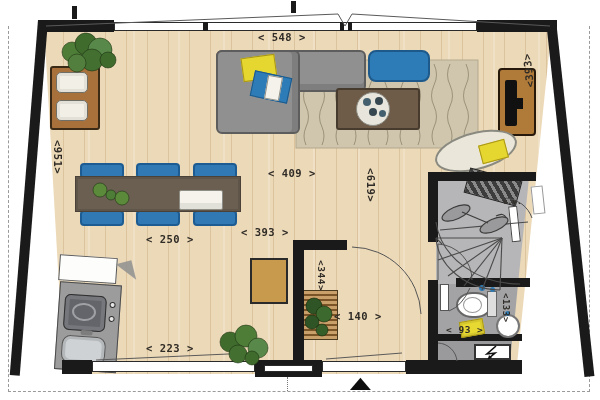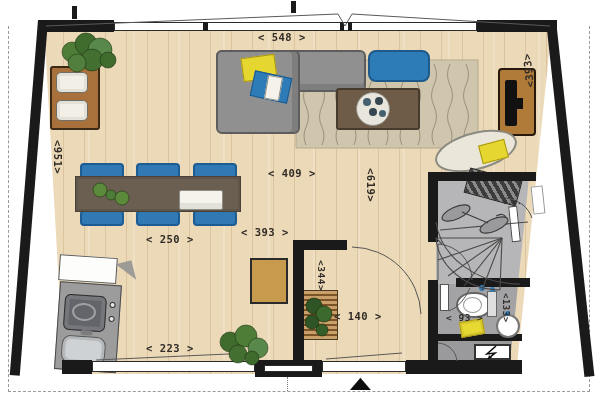--- a/index.html
+++ b/index.html
@@ -225,19 +225,19 @@
   <span class="dim" style="left:258px;top:31px">&lt; 548 &gt;</span>
   <span class="dim" style="left:524px;top:88px;transform:rotate(-96deg);transform-origin:left top">&lt;393&gt;</span>
   <span class="dim" style="left:268px;top:167px">&lt; 409 &gt;</span>
   <span class="dim" style="left:377px;top:168px;transform:rotate(90deg);transform-origin:left top">&lt;619&gt;</span>
   <span class="dim" style="left:64px;top:140px;transform:rotate(90deg);transform-origin:left top">&lt;951&gt;</span>
   <span class="dim" style="left:146px;top:233px">&lt; 250 &gt;</span>
   <span class="dim" style="left:241px;top:226px">&lt; 393 &gt;</span>
   <span class="dim" style="left:146px;top:342px">&lt; 223 &gt;</span>
   <span class="dim" style="left:334px;top:310px">&lt; 140 &gt;</span>
   <span class="dim" style="left:327px;top:260px;transform:rotate(90deg);transform-origin:left top;font-size:9.5px">&lt;344&gt;</span>
-  <span class="dim" style="left:446px;top:312px;font-size:9.5px">&lt; 93 &gt;</span>
+  <span class="dim" style="left:446px;top:324px;font-size:9.5px">&lt; 93 &gt;</span>
   <span class="dim" style="left:511px;top:293px;transform:rotate(90deg);transform-origin:left top;font-size:9px">&lt;133&gt;</span>
   <span class="dim" style="left:503px;top:198px;font-size:7px">v.v.</span>
 
   <span class="a" style="left:350px;top:371px;font-size:21px;color:#0d0d0d;z-index:9;transform:scaleX(1.7);transform-origin:center">▲</span>
 
 </div>
 
 </body></html>

